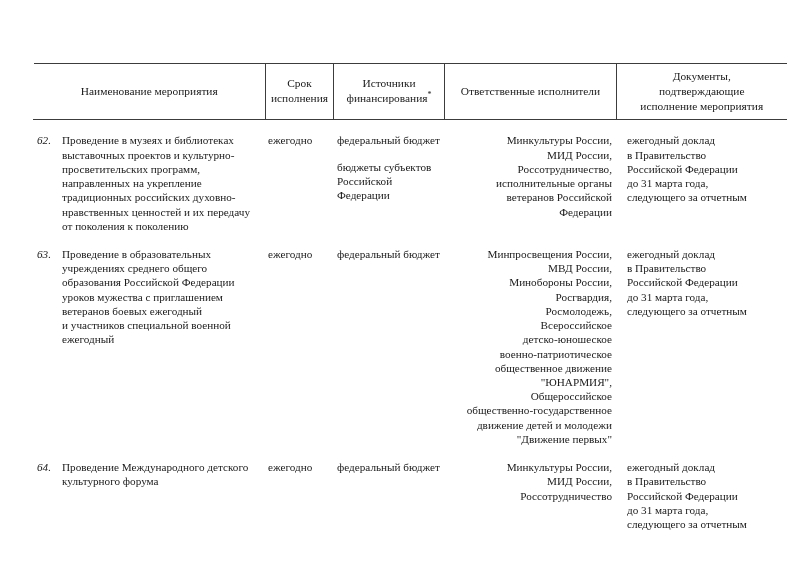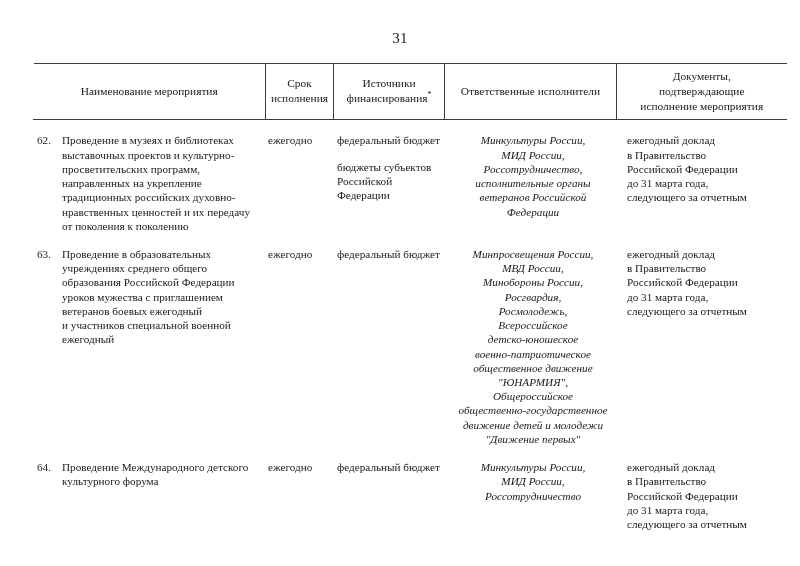--- a/index.html
+++ b/index.html
@@ -79,44 +79,44 @@
   tbody tr.body-row > td {
     padding-top: 12px;
     padding-bottom: 2px;
   }
   tbody tr.body-row.first > td { padding-top: 13px; }
 
   td.cell-num {
     text-align: right;
     padding-right: 6px;
     white-space: nowrap;
+    font-style: italic;
   }
   td.cell-name   { text-align: left;   padding-left: 4px; padding-right: 8px; margin-left: 12px; }
   td.cell-term   { text-align: left; padding-left: 2px; padding-right: 2px; }
   td.cell-source { padding-left: 3px; padding-right: 3px; }
-  td.cell-resp   { text-align: center;   padding-left: 9px; padding-right: 4px; font-style: italic; }
+  td.cell-resp   { text-align: right;   padding-left: 9px; padding-right: 4px; }
   td.cell-docs   { text-align: left;   padding-left: 10px; padding-right: 2px; }
 
   .line { display: block; white-space: pre; }
   .para-gap { display: block; height: 12px; }
 
   .sup-star {
     font-size: 8px;
     vertical-align: super;
     line-height: 0;
   }
 
   .hdr-line { display: block; }
 </style>
 </head>
 <body>
 
 <div class="page">
 
-  <div class="page-number">31</div>
 
   <table class="doc-table">
     <colgroup>
       <col class="c-num">
       <col class="c-name">
       <col class="c-term">
       <col class="c-source">
       <col class="c-resp">
       <col class="c-docs">
     </colgroup>

